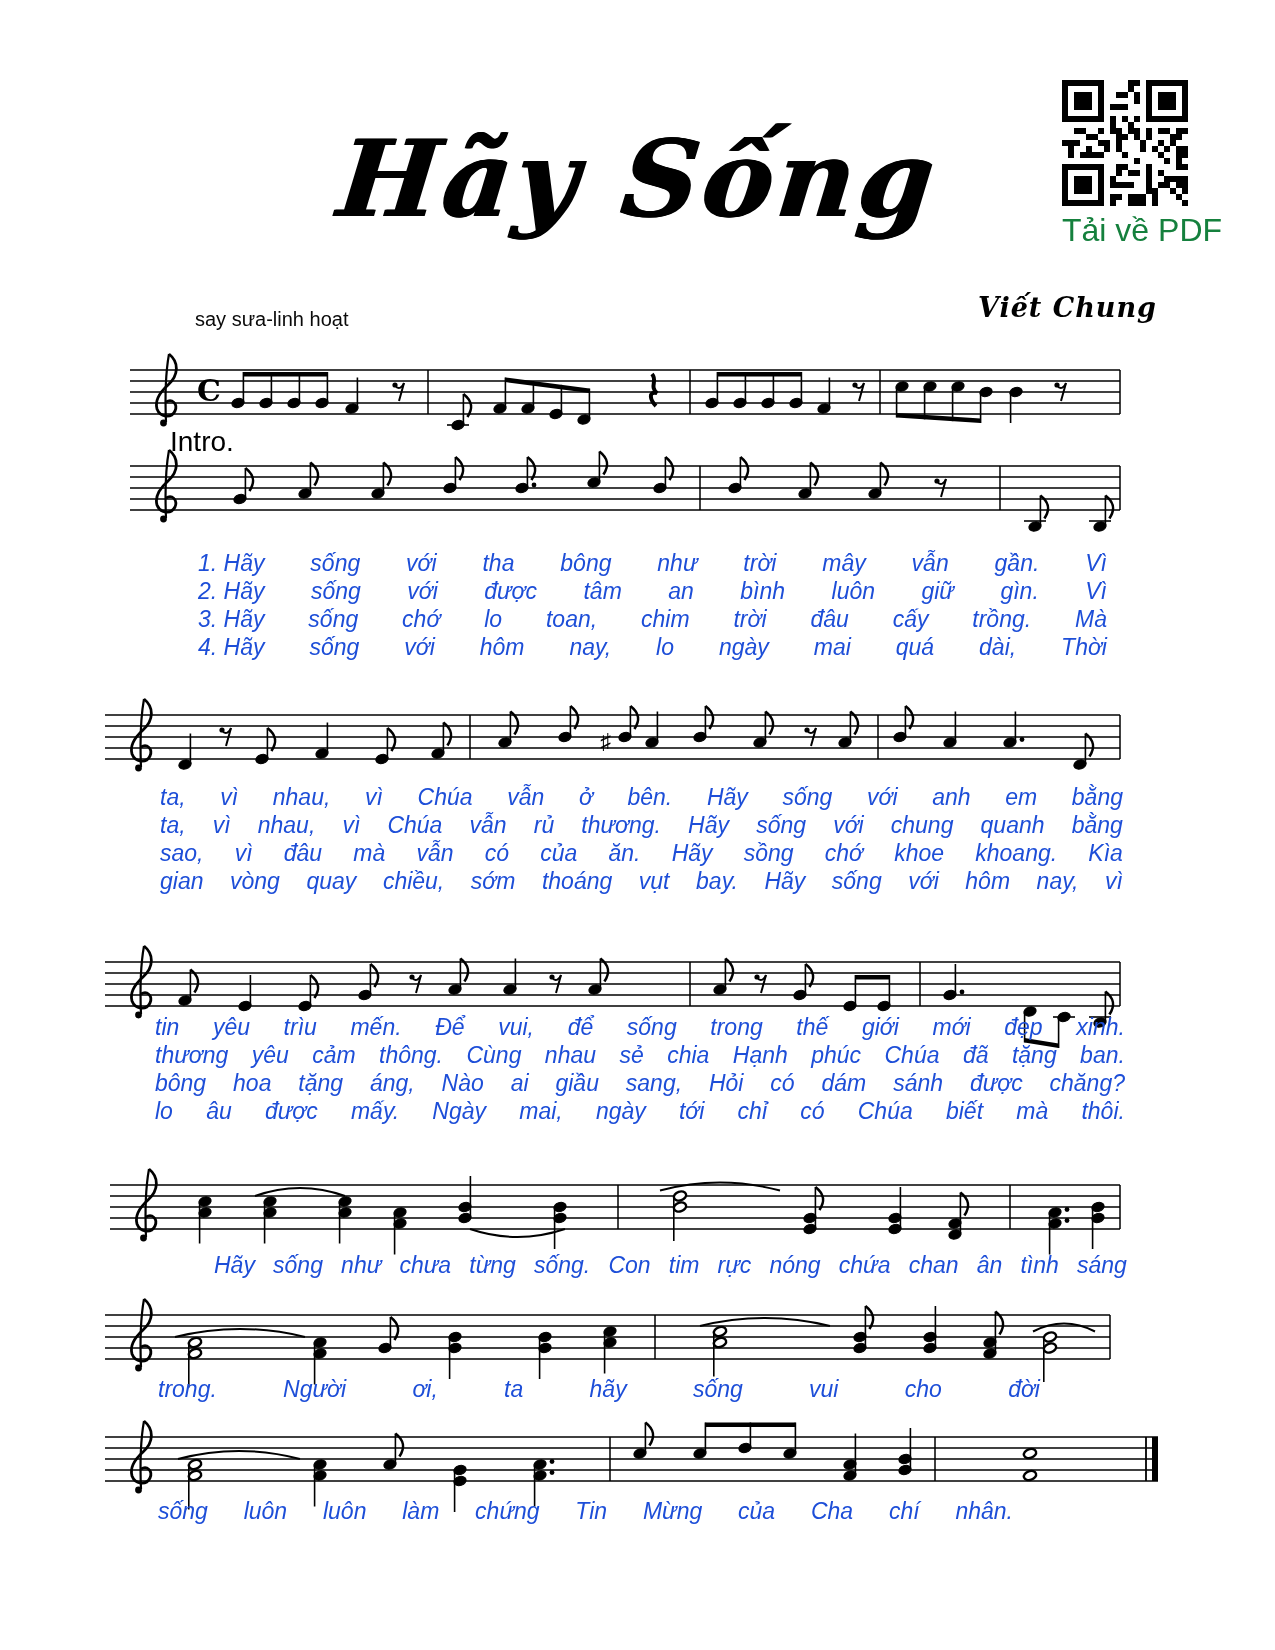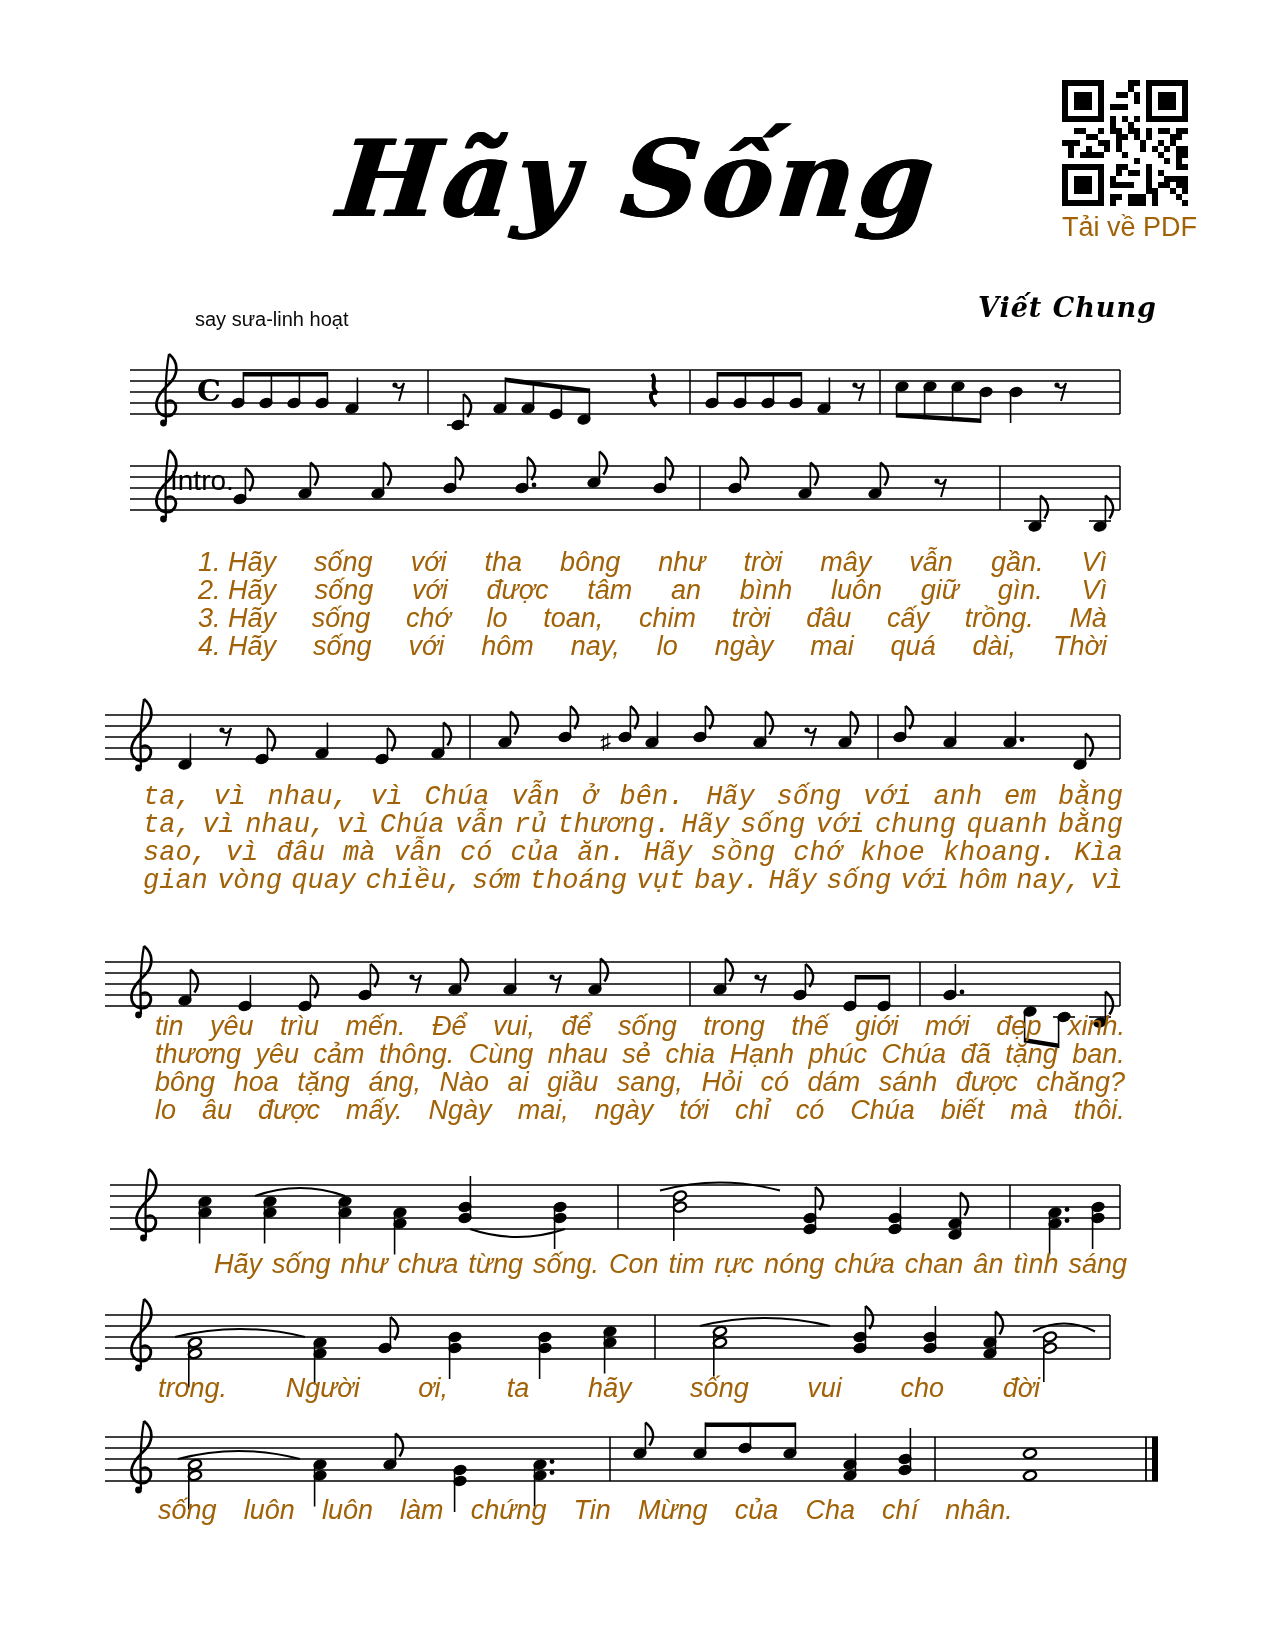--- a/index.html
+++ b/index.html
@@ -29,32 +29,31 @@
     font-style:italic;font-weight:bold;
     font-size:27px;letter-spacing:1px;text-align:center;
   }
   .tempo{
     position:absolute;left:195px;top:308px;
     font-size:20px;color:#0a0a0a;
   }
   .intro-label{
     position:absolute;left:170px;top:426px;
     font-size:28px;
-    margin-top:39px;
   }
   .qr-wrap{position:absolute;left:1062px;top:80px;width:126px;}
   .qr-caption{
     margin-top:2px;text-align:center;
-    font-size:27px;color:#a16207;white-space:nowrap;
+    font-size:32px;color:#15803d;white-space:nowrap;
   }
   .lyric-group{position:absolute;}
   .lyric-line{
-    display:flex;justify-content:space-between;align-items:flex-end;
+    display:flex;justify-content:space-between;align-items:flex-start;
     height:28px;
-    font-style:italic;font-size:27px;color:#a16207;
+    font-style:italic;font-size:23px;color:#1d4ed8;
     white-space:nowrap;
   }
   .lyric-line span{display:inline-block;}
 </style>
 </head>
 <body>
 
 <div id="page">
 
   <svg id="music-layer" width="1275" height="1650">
@@ -664,21 +663,21 @@
           <span>hôm</span>
           <span>nay,</span>
           <span>lo</span>
           <span>ngày</span>
           <span>mai</span>
           <span>quá</span>
           <span>dài,</span>
           <span>Thời</span>
         </div>
       </div>
-      <div class="lyric-group" style="top: 784px; left: 143px; right: 152px; font-family: Liberation Mono, monospace;">
+      <div class="lyric-group" style="top: 784px; left: 160px; right: 152px;">
         <div class="lyric-line">
           <span>ta,</span>
           <span>vì</span>
           <span>nhau,</span>
           <span>vì</span>
           <span>Chúa</span>
           <span>vẫn</span>
           <span>ở</span>
           <span>bên.</span>
           <span>Hãy</span>

